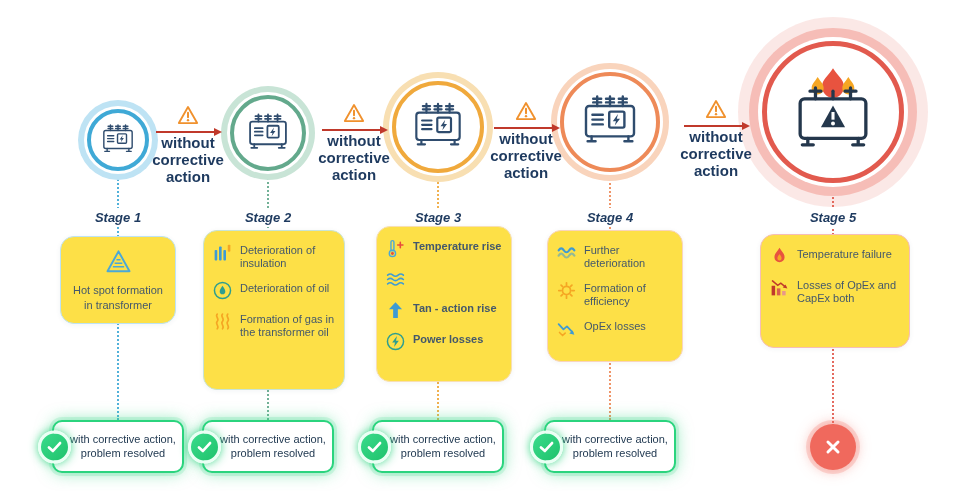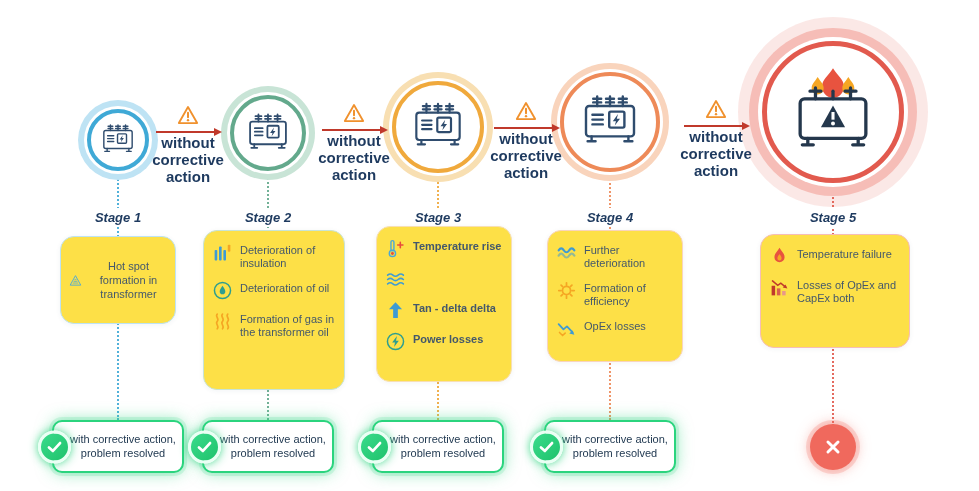--- a/index.html
+++ b/index.html
@@ -32,21 +32,21 @@
   }
 
   .card {
     position:absolute; background:#fde047; border:1.6px solid var(--c-light); border-radius:14px;
     z-index:2; padding:11px 8px; box-shadow:0 1px 5px rgba(40,70,100,0.06);
   }
   .item { display:flex; align-items:flex-start; gap:7px; margin-bottom:10px; }
   .item:last-child { margin-bottom:0; }
   .ic { width:21px; height:21px; flex:0 0 21px; }
   .item .txt { font-size:11px; color:#44586B; line-height:1.18; padding-top:2px; }
-  .card-c { display:flex; flex-direction:row; align-items:center; justify-content:center; gap:8px; text-align:center; }
+  .card-c { display:flex; flex-direction:column; align-items:center; justify-content:center; gap:8px; text-align:center; }
   .card-c .txt { font-size:11px; color:#44586B; line-height:1.3; }
   .big-ic { width:27px; height:27px; }
 
   .resolve {
     position:absolute; width:132px; height:53px; background:#fff; border:2px solid #2BD47E; border-radius:10px;
     z-index:2; display:flex; align-items:center; justify-content:center;
     box-shadow: 0 0 0 3px rgba(43,212,126,0.15), 0 0 16px rgba(43,212,126,0.55);
   }
   .rtxt { font-size:11px; font-weight:500; color:#223A52; text-align:center; line-height:1.22; padding-left:12px; padding-right:2px; }
   .check {
@@ -301,21 +301,21 @@
     </div>
     <div class="item">
       <svg class="ic">
           <use href="#sym-waves"></use>
         </svg>
     </div>
     <div class="item">
       <svg class="ic">
           <use href="#sym-arrow-up"></use>
         </svg>
-      <div class="txt">Tan - delta delta</div>
+      <div class="txt">Tan - action rise</div>
     </div>
     <div class="item">
       <svg class="ic">
           <use href="#sym-power"></use>
         </svg>
       <div class="txt">Power losses</div>
     </div>
   </div>
 
   <div class="card" style="left: 547px; top: 230px; width: 136px; height: 132px; --c: #EE8A58; --c-light: #F9D4BC;">

